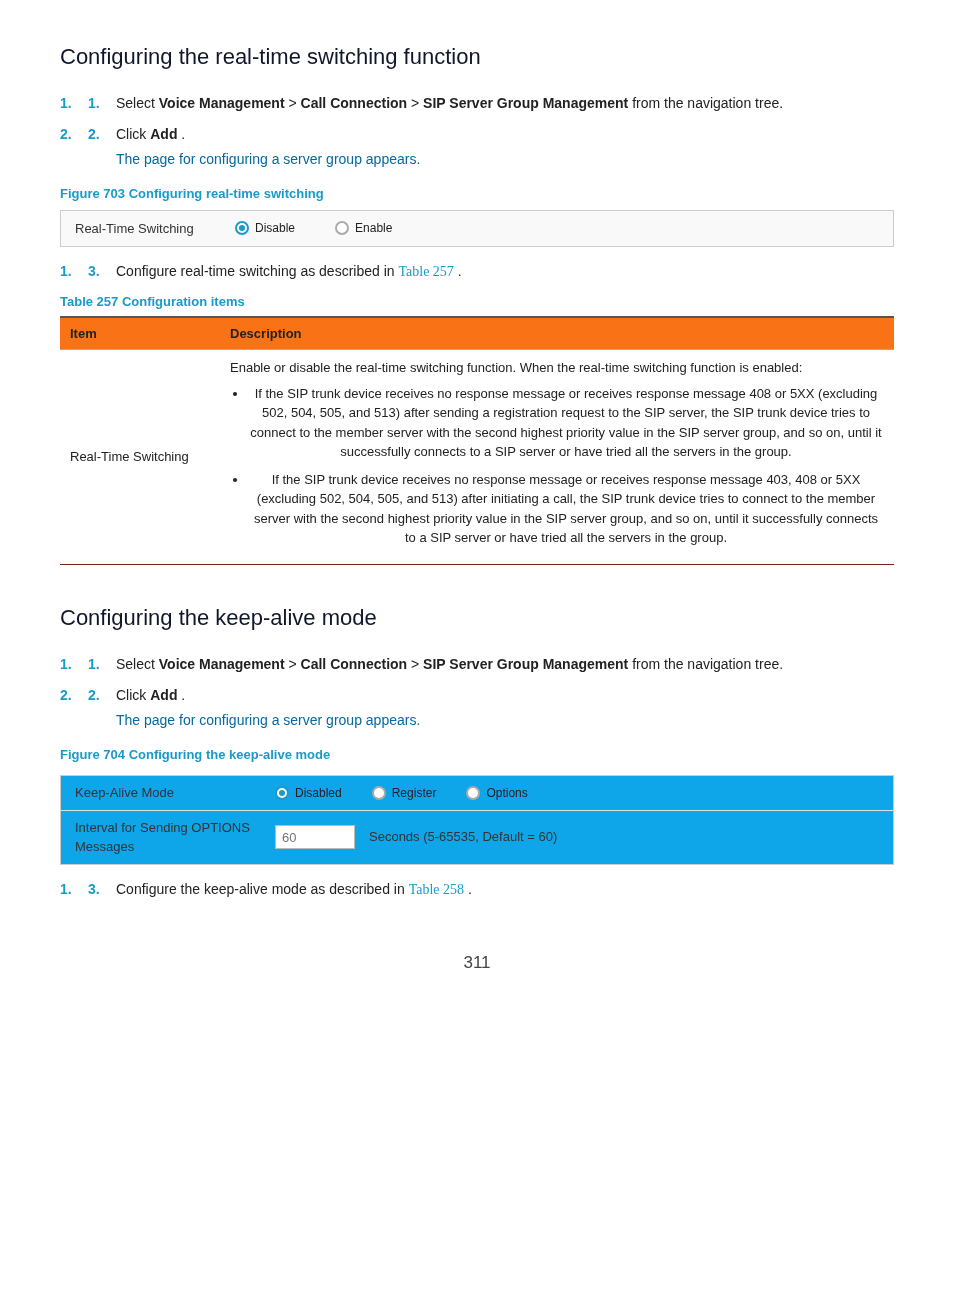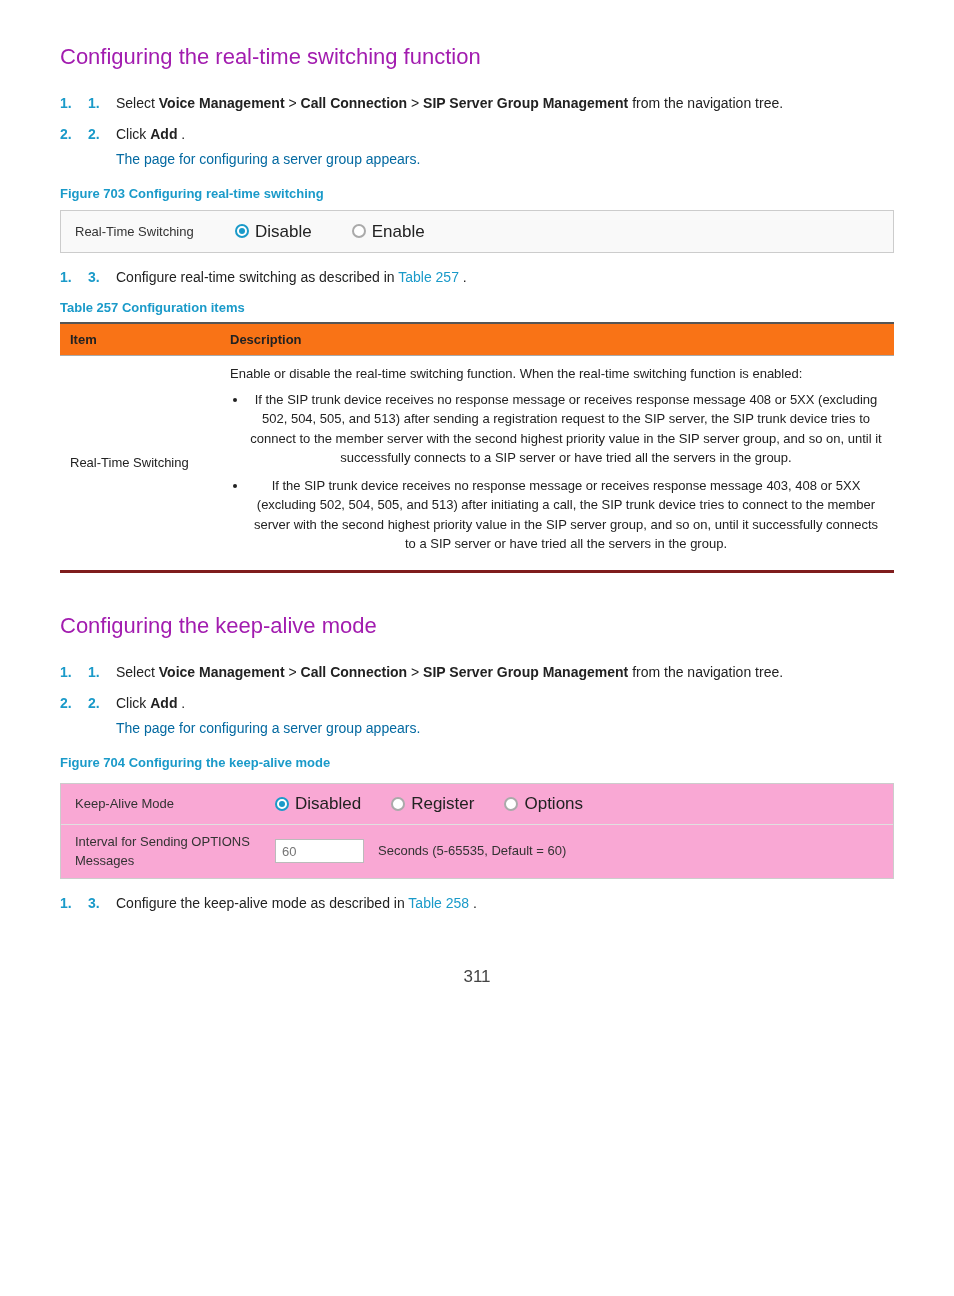--- a/index.html
+++ b/index.html
@@ -7,21 +7,21 @@
       font-family: Arial, Helvetica, sans-serif;
       font-size: 14px;
       color: #222;
       background: #fff;
       padding: 40px 60px;
       line-height: 1.5;
     }
     h1.section-title {
       font-size: 22px;
       font-weight: normal;
-      color: #a21caf;
+      color: #0f172a;
       margin-bottom: 20px;
     }
     ol.steps {
       list-style: none;
       counter-reset: step-counter;
       margin-left: 0;
       padding-left: 0;
     }
     ol.steps > li {
       counter-increment: step-counter;
@@ -69,21 +69,21 @@
     }
     .figure-box .radio-group {
       display: flex;
       gap: 40px;
       align-items: center;
     }
     .radio-option {
       display: flex;
       align-items: center;
       gap: 6px;
-      font-size: 17px;
+      font-size: 12px;
     }
     .radio-circle {
       width: 14px;
       height: 14px;
       border-radius: 50%;
       border: 2px solid #aaa;
       display: inline-flex;
       align-items: center;
       justify-content: center;
       background: #fff;
@@ -115,43 +115,43 @@
     }
     .config-table th {
       border-top: 2px solid #555;
       border-bottom: 1px solid #aaa;
       text-align: left;
       padding: 6px 10px;
       font-weight: bold;
       background: #f97316;
     }
     .config-table td {
-      border-bottom: 3px solid #7f1d1d;
+      border-bottom: 1px solid #7f1d1d;
       padding: 8px 10px;
       vertical-align: top;
     }
     .config-table .item-col {
       width: 160px;
       vertical-align: middle;
     }
     .config-table ul.desc-list {
       list-style: disc;
       padding-left: 18px;
       margin-top: 6px;
       text-align: center;
     }
     .config-table ul.desc-list li {
       margin-bottom: 8px;
     }
     .inline-bold { font-weight: bold; }
-    .inline-link { color: #1a9ac9; }
+    .inline-link { color: #1a9ac9; font-family: Liberation Serif, serif; }
     .section-gap { margin-top: 36px; }
     .figure-box-2col {
       border: 1px solid #ccc;
-      background: #f9a8d4;
+      background: #0ea5e9;
       margin-bottom: 14px;
       margin-top: 11px;
     }
     .fig-row {
       display: flex;
       align-items: center;
       padding: 7px 14px;
       border-bottom: 1px solid #e0e0e0;
     }
     .fig-row:last-child {
@@ -165,21 +165,21 @@
     .fig-row .radio-group {
       display: flex;
       gap: 30px;
       align-items: center;
     }
     .fig-input {
       border: 1px solid #bbb;
       padding: 2px 6px;
       font-size: 13px;
       color: #aaa;
-      width: 89px;
+      width: 80px;
       height: 24px;
     }
     .fig-hint {
       font-size: 13px;
       color: #333;
       margin-left: 14px;
     }
     .page-number {
       text-align: center;
       font-size: 17px;

